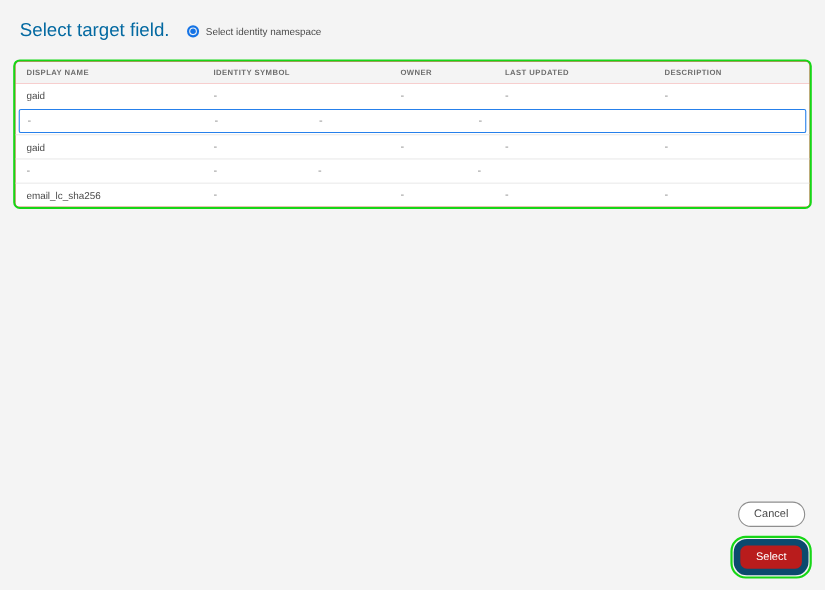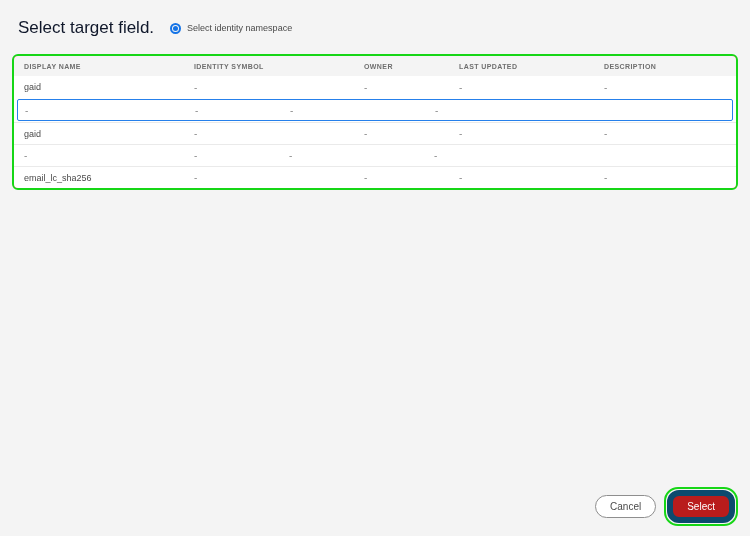--- a/index.html
+++ b/index.html
@@ -11,25 +11,25 @@
     }
     .header {
       display: flex;
       align-items: center;
       padding: 18px 18px 10px 18px;
       gap: 16px;
     }
     .page-title {
       font-size: 17px;
       font-weight: 400;
-      color: #0f172a;
+      color: #0369a1;
     }
     .radio-row {
       display: flex;
-      align-items: center;
+      align-items: flex-end;
       gap: 6px;
     }
     .radio-circle {
       width: 11px;
       height: 11px;
       border-radius: 50%;
       border: 2px solid #1473e6;
       display: flex;
       align-items: center;
       justify-content: center;
@@ -89,20 +89,21 @@
       color: #8e8e8e;
       font-size: 10px;
     }
     .footer {
       position: absolute;
       bottom: 10px;
       right: 12px;
       display: flex;
       align-items: center;
       gap: 8px;
+      flex-direction: column;
     }
     .btn {
       font-size: 10px;
       padding: 5px 14px;
       border-radius: 12px;
       cursor: pointer;
       border: 1px solid #8e8e8e;
       background: #fff;
       color: #4a4a4a;
     }

